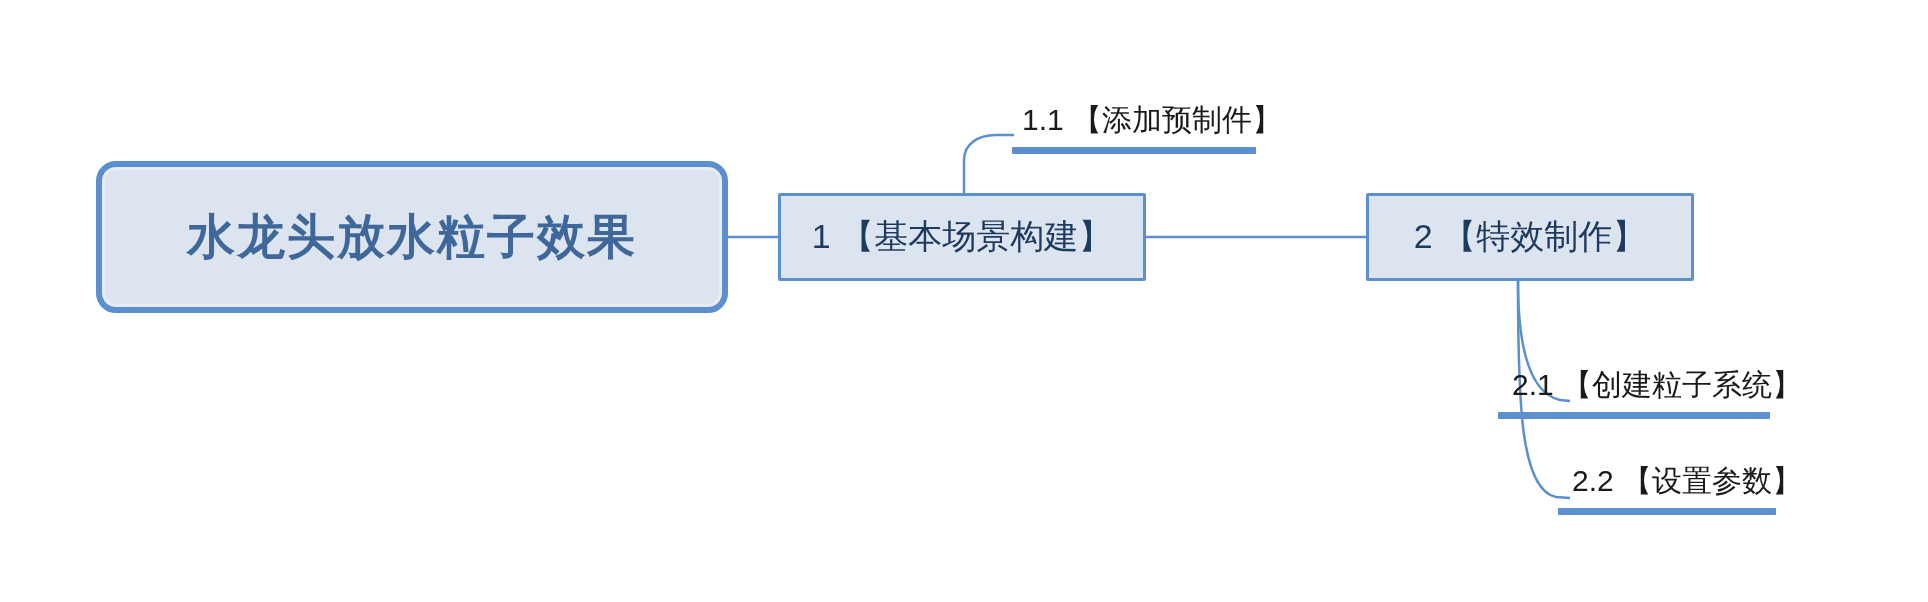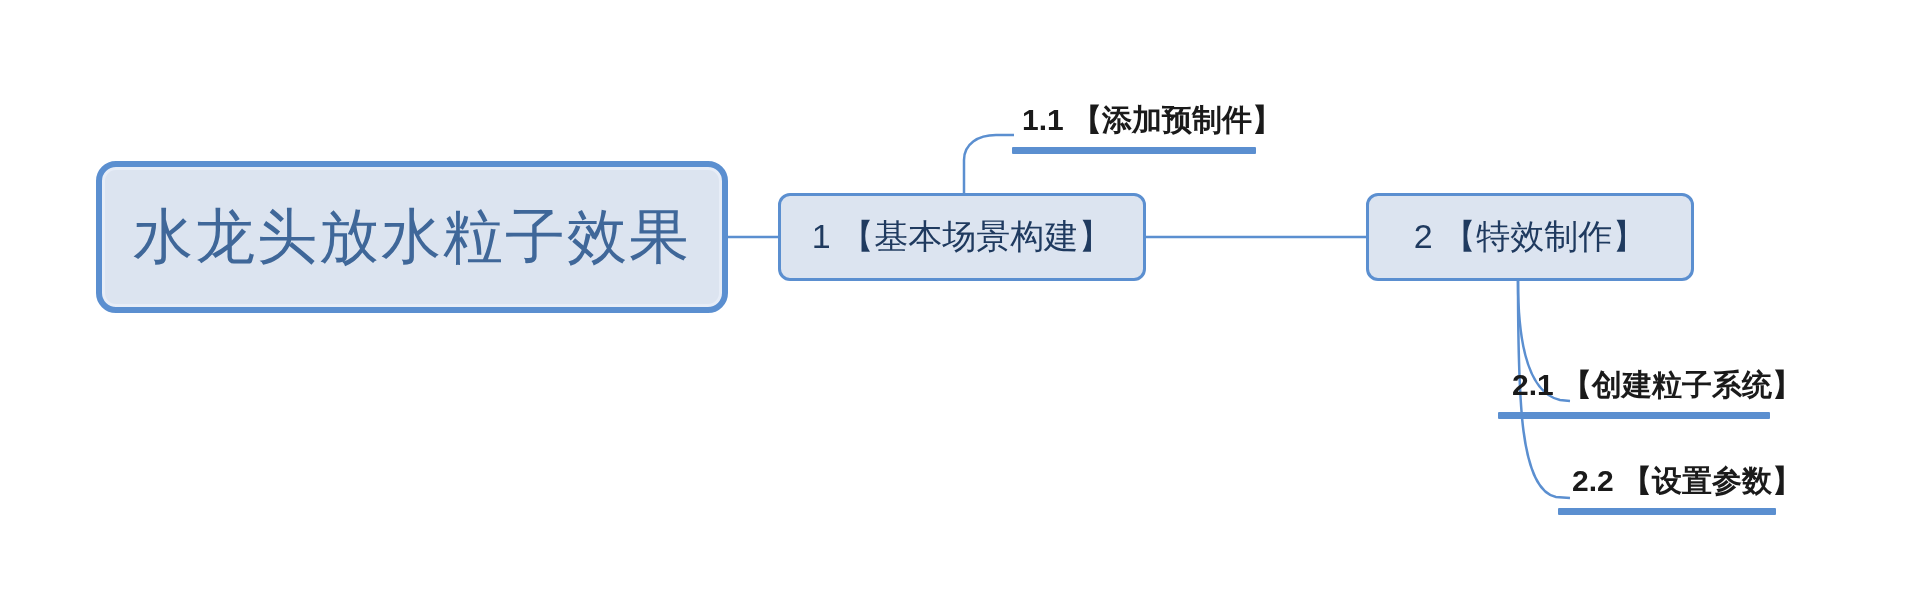--- a/index.html
+++ b/index.html
@@ -40,34 +40,35 @@
     box-sizing: border-box;
     background: #dce4f0;
     border: 6px solid #5b8fd0;
     border-radius: 20px;
     box-shadow: inset 0 0 0 3px #e7edf7;
     display: flex;
     align-items: center;
     justify-content: center;
   }
   .root-label {
-    font-size: 60px;
+    font-size: 48px;
     line-height: 1.1;
     color: #3f6799;
     letter-spacing: 2px;
     white-space: nowrap;
+    font-weight: bold;
   }
 
   
   .branch-node {
     position: absolute;
     box-sizing: border-box;
     background: #dce4f0;
     border: 3px solid #5b8fd0;
-    border-radius: 12px;
+    border-radius: 2px;
     display: flex;
     align-items: center;
     justify-content: center;
   }
   .branch-label {
     font-size: 34px;
     color: #1f3a5f;
     white-space: nowrap;
   }
   #branch-1 {
@@ -86,21 +87,20 @@
   
   .leaf-node {
     position: absolute;
   }
   .leaf-label {
     font-size: 30px;
     color: #1a1a1a;
     white-space: nowrap;
     display: block;
     padding: 0 4px 6px 4px;
-    font-weight: bold;
   }
   .leaf-rule {
     display: block;
     height: 7px;
     background: #5b8fd0;
     border-radius: 1px;
   }
   #leaf-1-1 { left: 1018px; top: 100px; }
   #leaf-1-1 .leaf-rule { width: 244px; margin-left: -6px; }
   #leaf-2-1 { left: 1508px; top: 365px; }

